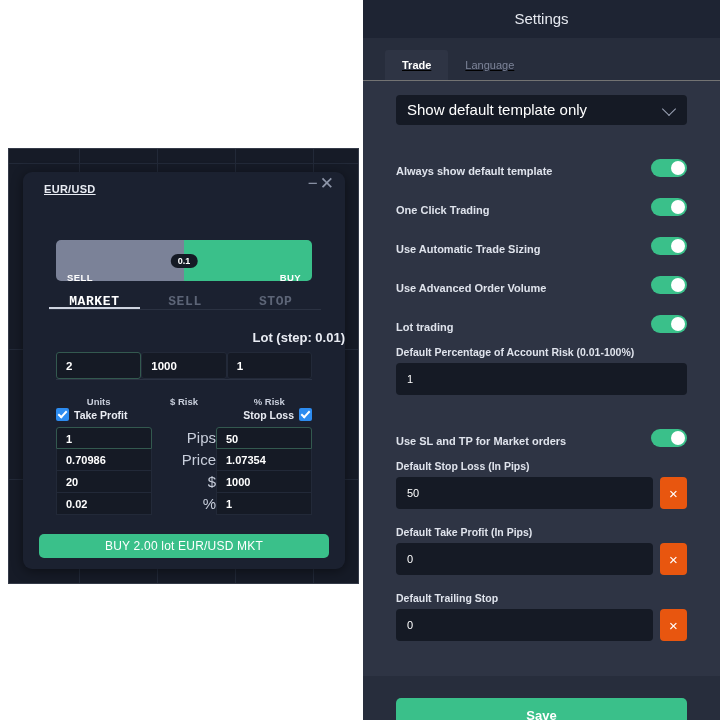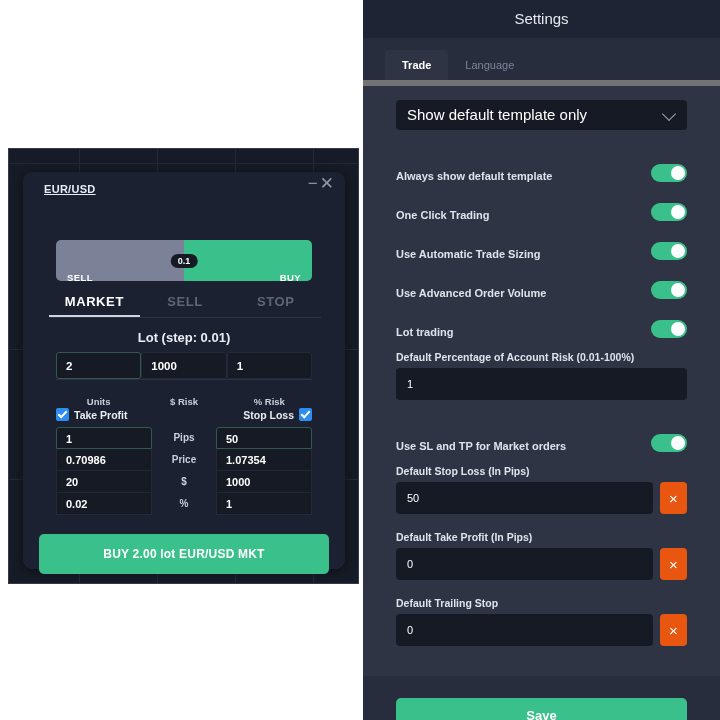--- a/index.html
+++ b/index.html
@@ -128,34 +128,35 @@
     width: 272px;
     display: flex;
     border-bottom: 1px solid #2b3242;
   }
   .otab {
     flex: 1;
     text-align: center;
     font-size: 13px;
     font-weight: bold;
     letter-spacing: .6px;
-    padding-bottom: 8px;
+    padding-bottom: 0;
     color: #5d6577;
     cursor: pointer;
+    font-family: Liberation Mono, monospace;
   }
   .otab.active {
     color: #ffffff;
     box-shadow: inset 0 -2px 0 0 #cfd4e0;
   }
 
   .lot-title {
     position: absolute;
     left: 0; right: 0;
     top: 158px;
-    text-align: center;
+    text-align: right;
     font-size: 13px;
     font-weight: bold;
     color: #e9ecf3;
   }
   .lot-row {
     position: absolute;
     left: 33px;
     top: 180px;
     width: 256px;
     display: flex;
@@ -247,38 +248,38 @@
     padding-left: 9px;
     box-sizing: border-box;
     border: 1px solid #222938;
     border-top: none;
   }
   .tp-cell:first-child { border-top: 1px solid #222938; border-radius: 3px 3px 0 0; }
   .tp-cell.focused { border: 1px solid #33594f; }
   .mid-cell {
     height: 22px;
     line-height: 22px;
-    text-align: center;
-    font-size: 10px;
-    font-weight: bold;
+    text-align: right;
+    font-size: 15px;
+    font-weight: normal;
     color: #c8cedb;
   }
 
   .buy-btn {
     position: absolute;
     left: 16px;
     top: 362px;
     width: 290px;
-    height: 40px;
+    height: 24px;
     background: #3ac08a;
     border: none;
     border-radius: 5px;
     color: #ffffff;
     font-size: 12px;
-    font-weight: bold;
+    font-weight: normal;
     font-family: "Liberation Sans", sans-serif;
     letter-spacing: .2px;
     cursor: pointer;
   }
 
   
   .settings {
     position: absolute;
     left: 363px;
     top: 0;
@@ -294,21 +295,22 @@
     color: #e6e9f0;
     font-size: 15px;
     text-align: center;
   }
   .settings-sub { height: 12px; background: #272d3c; }
 
   .tabs {
     display: flex;
     padding-left: 22px;
     background: #272d3c;
-    border-bottom: 6px solid #737373;
+    border-bottom: 1px solid #737373;
+    text-decoration: underline;
   }
   .tab {
     padding: 9px 17px;
     font-size: 11px;
     color: #7d8499;
     cursor: pointer;
     border-radius: 3px 3px 0 0;
   }
   .tab.active {
     color: #ffffff;

